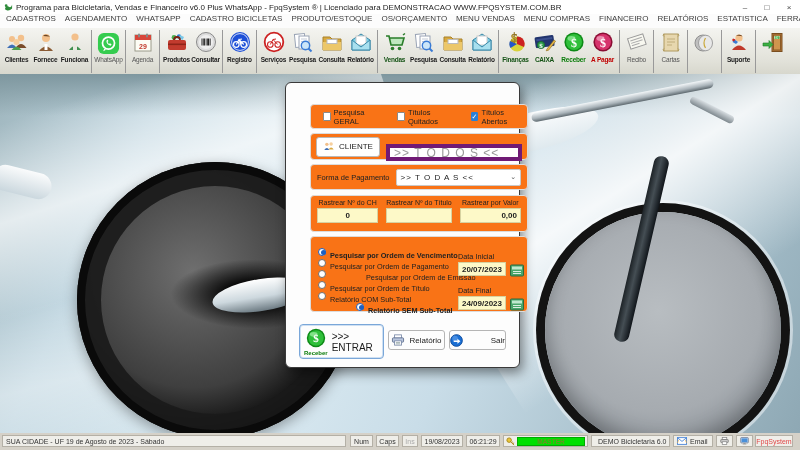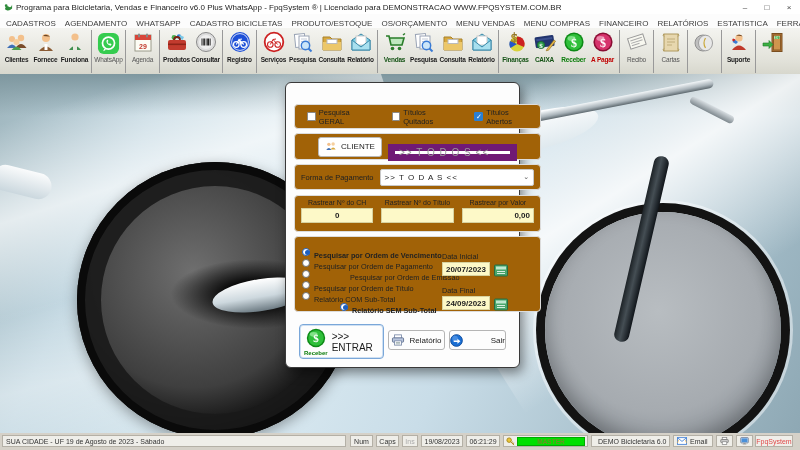--- a/index.html
+++ b/index.html
@@ -13,21 +13,21 @@
   
   .titlebar{ left:0; top:0; width:800px; height:14px; background:#fff;
     display:flex; align-items:center; font-size:8px; color:#222; }
   .titlebar .logo{ margin:0 3px 0 4px; display:flex; }
   .win-controls{ margin-left:auto; display:flex; }
   .win-btn{ width:22px; height:13px; display:flex; align-items:center; justify-content:center;
     font-size:8px; color:#444; }
 
   
   .menubar{ left:0; top:14px; width:800px; height:14px; background:#fcfcfc;
-    display:flex; align-items:flex-end; gap:9px; padding-left:6px;
+    display:flex; align-items:flex-start; gap:9px; padding-left:6px;
     font-size:8px; color:#3c3c3c; white-space:nowrap; }
   .menu-item{ cursor:default; }
 
   
   .toolbar{ left:0; top:28px; width:800px; height:46px;
     background:linear-gradient(#f4f4f0,#e2e2da 70%,#d7d7cd);
     display:flex; align-items:stretch; padding:1px 2px 0 2px; }
   .titem{ width:29px; display:flex; flex-direction:column; align-items:center;
     justify-content:flex-start; padding-top:1px; cursor:pointer; }
   .ticon{ height:26px; display:flex; align-items:center; justify-content:center; }
@@ -72,37 +72,37 @@
     background:linear-gradient(#ffffff,#dfe9ee); opacity:.95; }
   .frame-left{ left:-8px; top:95px; width:60px; height:26px; border-radius:13px; transform:rotate(14deg);
     background:linear-gradient(#ffffff,#c9d6dd); opacity:.9; }
 
   
   .dialog{ left:285px; top:82px; width:235px; height:286px; background:#fdfdfd;
     border:1px solid #3a3a3a; border-radius:6px; box-shadow:3px 5px 12px rgba(0,0,0,.45); }
   .dlg-title{ position:absolute; left:-1px; top:-1px; width:237px; height:16px; background:#0d0d0d;
     border-radius:6px 6px 0 0; display:flex; align-items:center; justify-content:center;
     color:#fff; font-size:8px; font-weight:bold; letter-spacing:.2px; }
-  .grp{ position:absolute; left:8px; width:247px; border:1px solid #dcdcdc; border-radius:4px; background:#a16207; }
+  .grp{ position:absolute; left:24px; width:218px; border:1px solid #dcdcdc; border-radius:4px; background:#f97316; }
   .g1{ top:21px; height:25px; display:flex; align-items:center; padding:0 6px; gap:0; }
   .chk-item{ display:flex; align-items:center; gap:3px; cursor:pointer; }
   .chk-box{ width:9px; height:9px; border:1px solid #8a8a8a; border-radius:1px; background:#fff;
     display:flex; align-items:center; justify-content:center; }
   .chk-box.on{ background:#2a7fd4; border-color:#2a7fd4; }
   .chk-box.on::after{ content:"✓"; color:#fff; font-size:7px; line-height:7px; }
   .chk-label{ font-size:7.5px; color:#222; }
   .g1 .chk-item:nth-child(1){ margin-left:6px; }
   .g1 .chk-item:nth-child(2){ margin-left:17px; }
   .g1 .chk-item:nth-child(3){ margin-left:19px; }
 
-  .g2{ top:50px; height:27px; display:flex; align-items:center; padding:0 23px; gap:6px; }
+  .g2{ top:50px; height:27px; display:flex; align-items:center; padding:0 5px; gap:6px; }
   .cliente-btn{ width:64px; height:20px; background:#fff; border:1px solid #b9b9b9; border-radius:3px;
     display:flex; align-items:center; justify-content:center; gap:4px; font-size:8px; color:#222; cursor:pointer; }
-  .field{ border:7px solid #701a75; background:#fff; height:17px; display:flex; align-items:center;
-    padding:0 4px; font-size:10px; color:#9a9a9a; letter-spacing:1px; flex:1;margin-top:12px; }
+  .field{ border:4px solid #701a75; background:#fff; height:17px; display:flex; align-items:center;
+    padding:0 4px; font-size:12px; color:#9a9a9a; letter-spacing:1px; flex:1;margin-top:12px; }
 
   .g3{ top:81px; height:26px; display:flex; align-items:center; padding:0 6px; gap:6px; }
   .g3 .lab{ font-size:7.5px; color:#222; white-space:nowrap; }
   .select{ flex:1; border:1px solid #c9c9c9; border-radius:2px; background:#fff; height:17px;
     display:flex; align-items:center; padding:0 4px; font-size:8px; color:#222; letter-spacing:1px; cursor:pointer; }
   .select .arrow{ margin-left:auto; font-size:7px; color:#555; letter-spacing:0; }
 
   .g4{ top:112px; height:37px; display:flex; padding:3px 6px 0 6px; gap:8px; }
   .rcol{ display:flex; flex-direction:column; align-items:center; gap:2px; flex:1; }
   .rcol .lab{ font-size:7px; color:#222; white-space:nowrap; }

